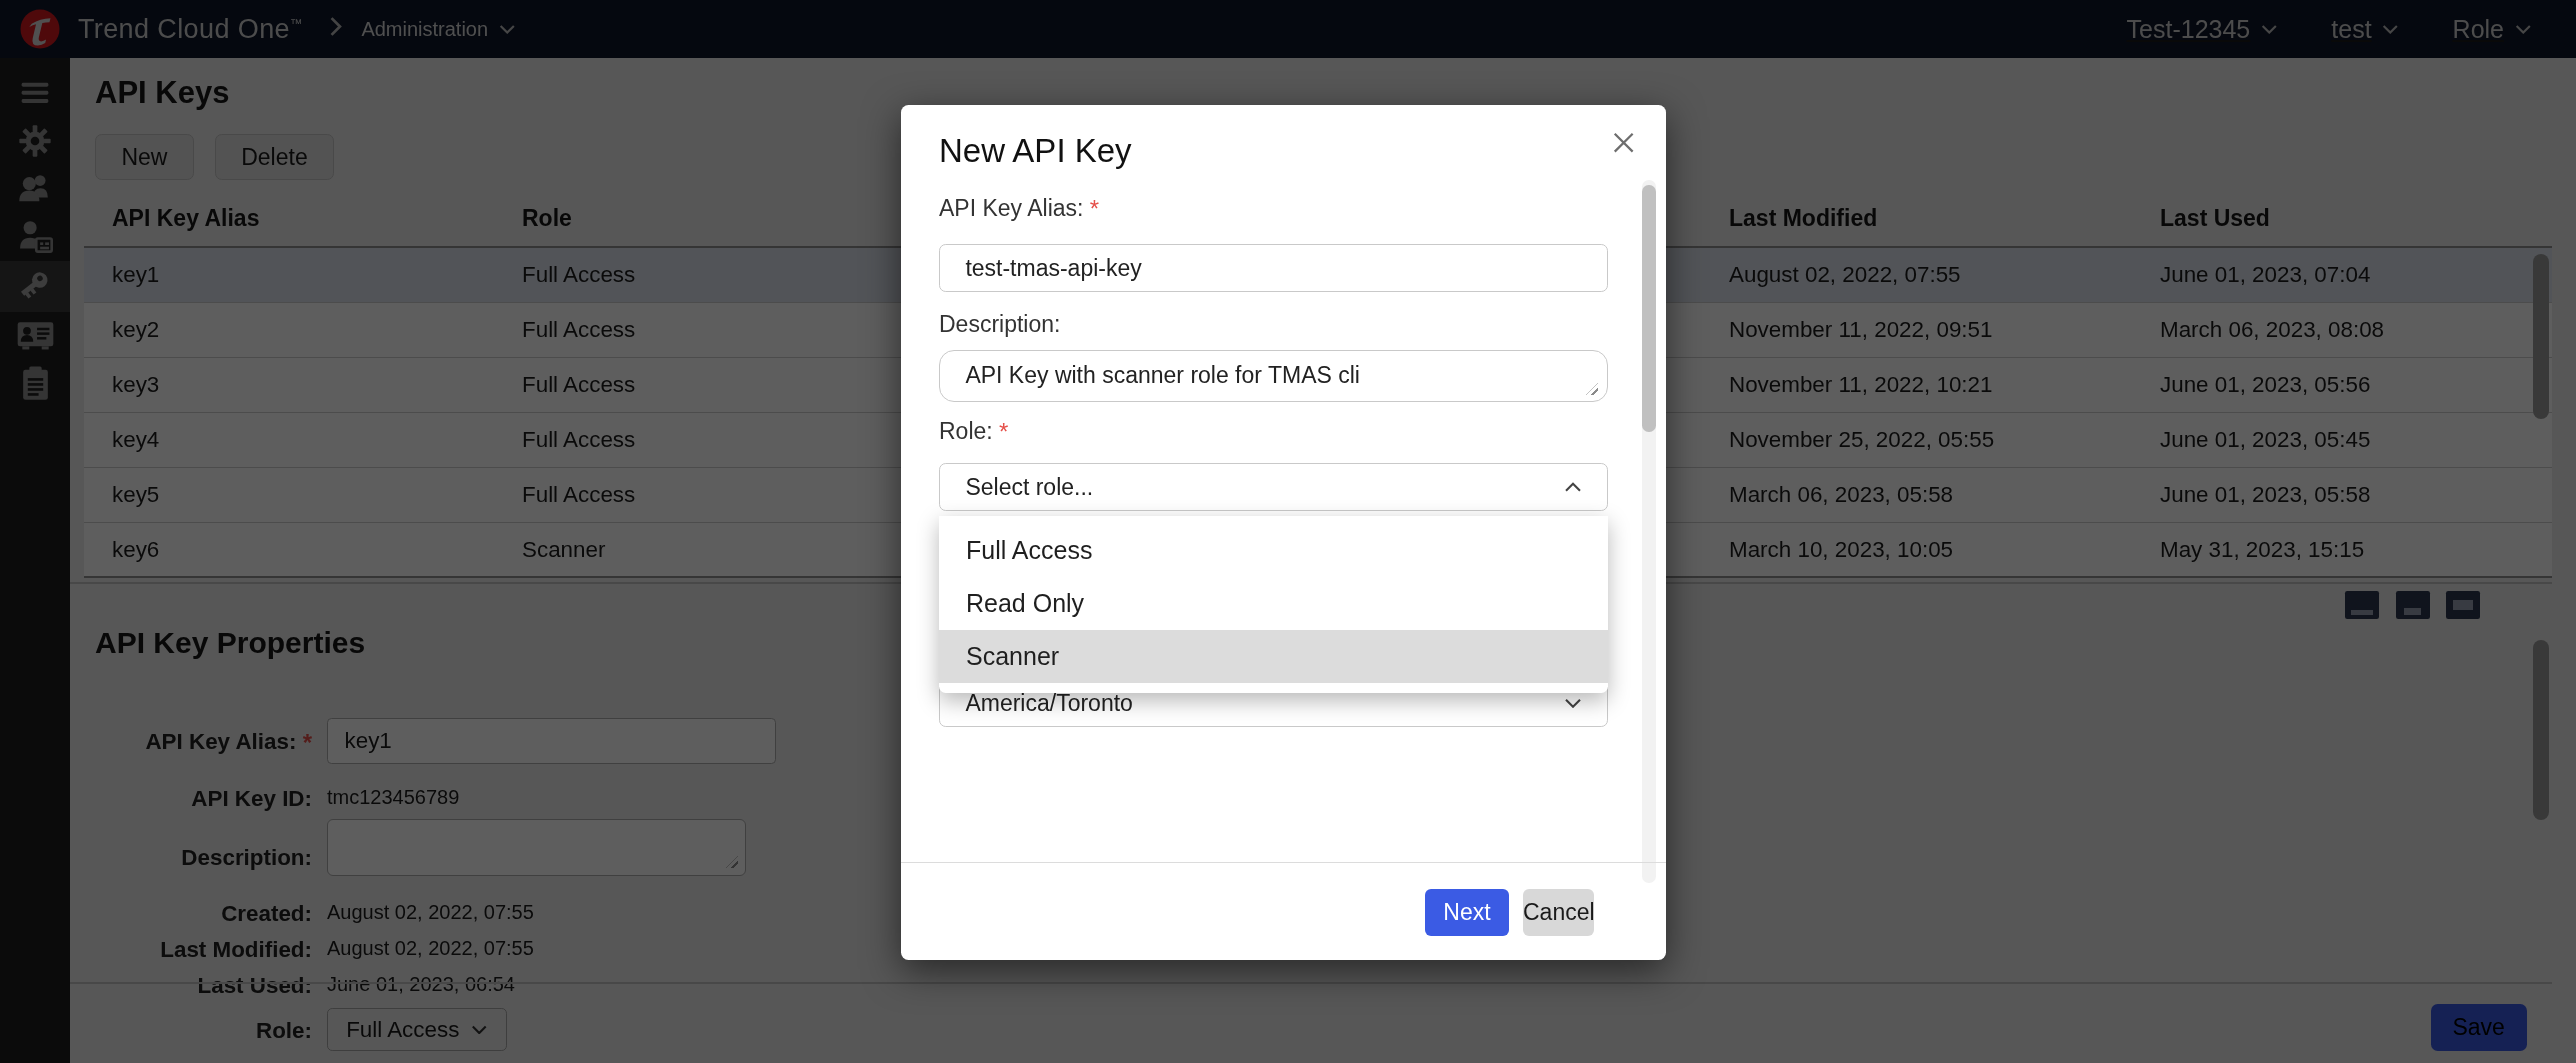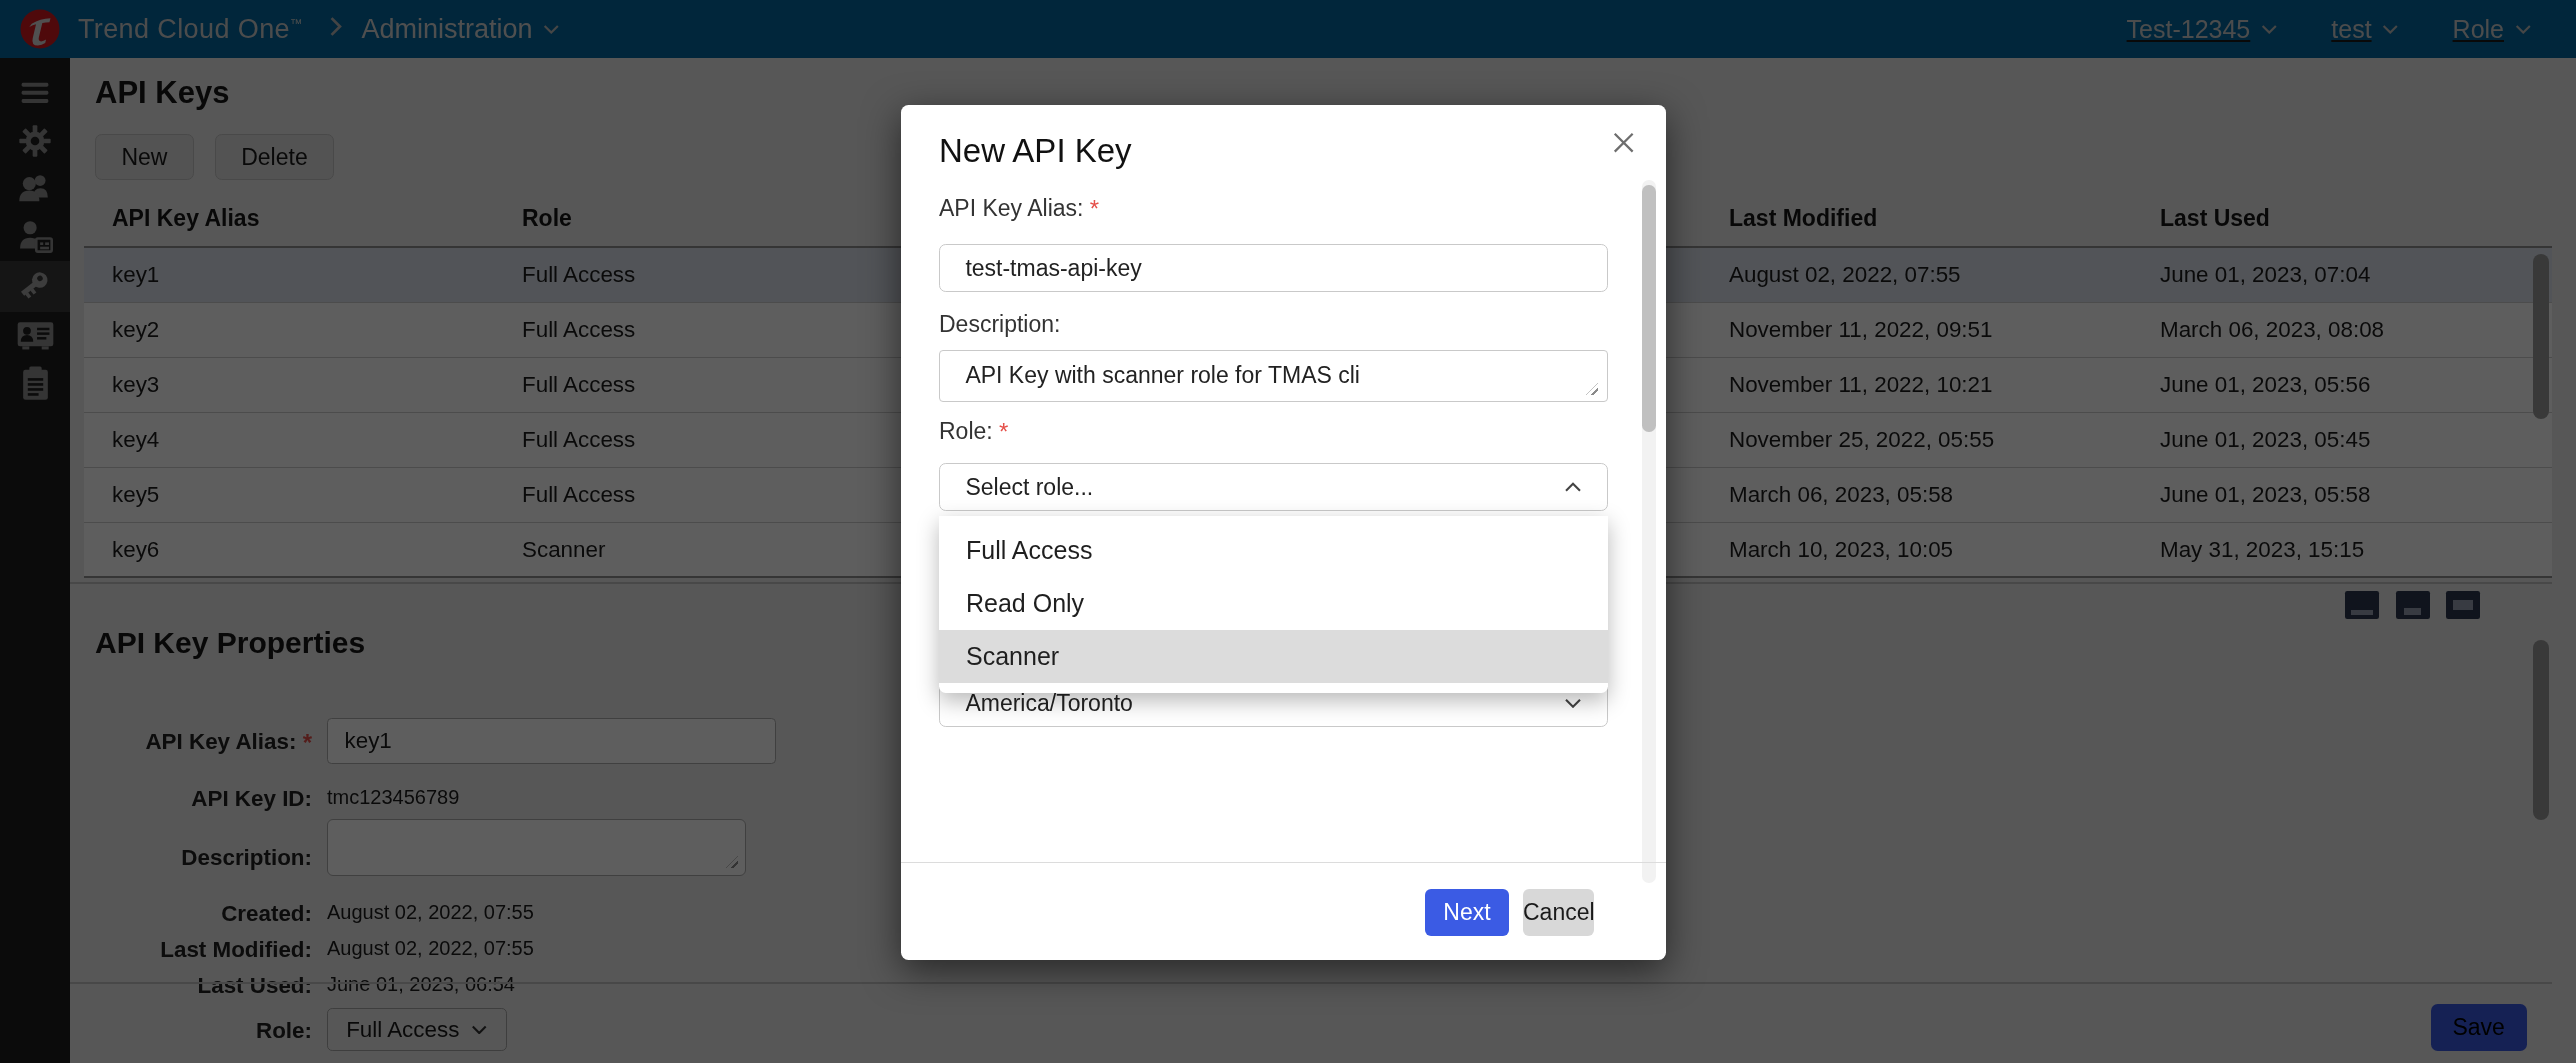--- a/index.html
+++ b/index.html
@@ -1,27 +1,27 @@
 <!DOCTYPE html>
 <html style="font-size:12px"><head>
 <meta charset="utf-8">
 <style>
   * { margin:0; padding:0; box-sizing:border-box; }
   html,body { width:2576px; height:1064px; overflow:hidden; background:#ececec;
               font-family:"Liberation Sans", sans-serif; color:#1a1a1a; }
   #app { position:relative; width:2576px; height:1064px; }
 
   
-  .topbar { position:absolute; left:0; top:0; width:2576px; height:58px; background:#0369a1;
+  .topbar { position:absolute; left:0; top:0; width:2576px; height:58px; background:#0f172a;
             display:flex; align-items:center; z-index:1; }
   .logo { width:42px; height:42px; margin-left:19.4px; flex:0 0 auto; }
   .brand { margin-left:16.5px; font-size:27px; color:#cfcfcf; letter-spacing:0.4px; }
   .brand sup { font-size:12.7px; color:#cfcfcf; }
   .crumb-chev { margin:0 19.4px 0 25.4px; color:#b8b8b8; font-size:22.4px; }
-  .section-name { font-size:27px; color:#d6d6d6; display:flex; align-items:center; gap:10.5px; }
+  .section-name { font-size:20px; color:#d6d6d6; display:flex; align-items:center; gap:10.5px; }
   .topbar-right { margin-left:auto; margin-right:45px; display:flex; align-items:center; gap:54px;text-decoration:underline; }
   .topbar-item { font-size:25px; color:#cfcfcf; display:flex; align-items:center; gap:10.5px; cursor:pointer; }
   .chev-svg { width:16.5px; height:10.5px; }
 
   
   .sidebar { position:absolute; left:0; top:58px; width:70px; height:1006px; background:#1f1f1f; z-index:1; }
   .side-item { width:70px; height:48px; display:flex; align-items:center; justify-content:center; }
   .side-item.first { margin-top:10.5px; }
   .side-item.active { background:#3a3a3a; height:51px; }
   .side-item svg { display:block; }
@@ -84,21 +84,21 @@
   
   .overlay { position:absolute; inset:0; background:rgba(0,0,0,0.63); z-index:40; }
   .modal { position:absolute; left:901px; top:105px; width:765px; height:855px; background:#ffffff;
            border-radius:7.5px; box-shadow:0 10.5px 37px rgba(0,0,0,0.55); z-index:50; }
   .m-title { position:absolute; left:38px; top:27px; font-size:33px; font-weight:500; color:#111; }
   .m-close { position:absolute; right:25.4px; top:21px; width:33px; height:33px; cursor:pointer;
              display:flex; align-items:center; justify-content:center; }
   .m-label { position:absolute; left:38px; font-size:23px; color:#333; }
   .m-input { position:absolute; left:38px; width:669px; height:48px; border:1.5px solid #c9c9c9; border-radius:6.7px;
              font-size:23px; padding:0 25.4px; color:#222; background:#fff; font-family:"Liberation Sans",sans-serif; }
-  .m-textarea { position:absolute; left:38px; width:669px; height:52px; border:1.5px solid #c9c9c9; border-radius:4px;
+  .m-textarea { position:absolute; left:38px; width:669px; height:52px; border:1.5px solid #c9c9c9; border-radius:15px;
                 font-size:23px; padding:10.5px 25.4px; color:#222; resize:none; background:#fff; font-family:"Liberation Sans",sans-serif; }
   .m-select { position:absolute; left:38px; width:669px; height:48px; border:1.5px solid #c9c9c9; border-radius:6.7px;
               background:#fff; display:flex; align-items:center; font-size:23px; color:#222; padding:0 25.4px; cursor:pointer; }
   .m-select .caret { margin-left:auto; }
   .dropdown { position:absolute; left:38px; top:411px; width:669px; background:#fff; border-radius:0 0 6.7px 6.7px;
               box-shadow:0 7.5px 22.4px rgba(0,0,0,0.28); padding:7.5px 0 10.5px 0; z-index:5; }
   .dd-item { height:53px; display:flex; align-items:center; padding:0 27px; font-size:25px; color:#1f1f1f; cursor:pointer; }
   .dd-item.hover { background:#dcdcdc; }
   .m-scroll { position:absolute; right:10.5px; top:75px; width:13.5px; height:703px; background:#f2f2f2; border-radius:6.7px; }
   .m-scroll .thumb { position:absolute; left:0; top:4.5px; width:13.5px; height:247px; background:#c0c0c0; border-radius:6.7px; }

